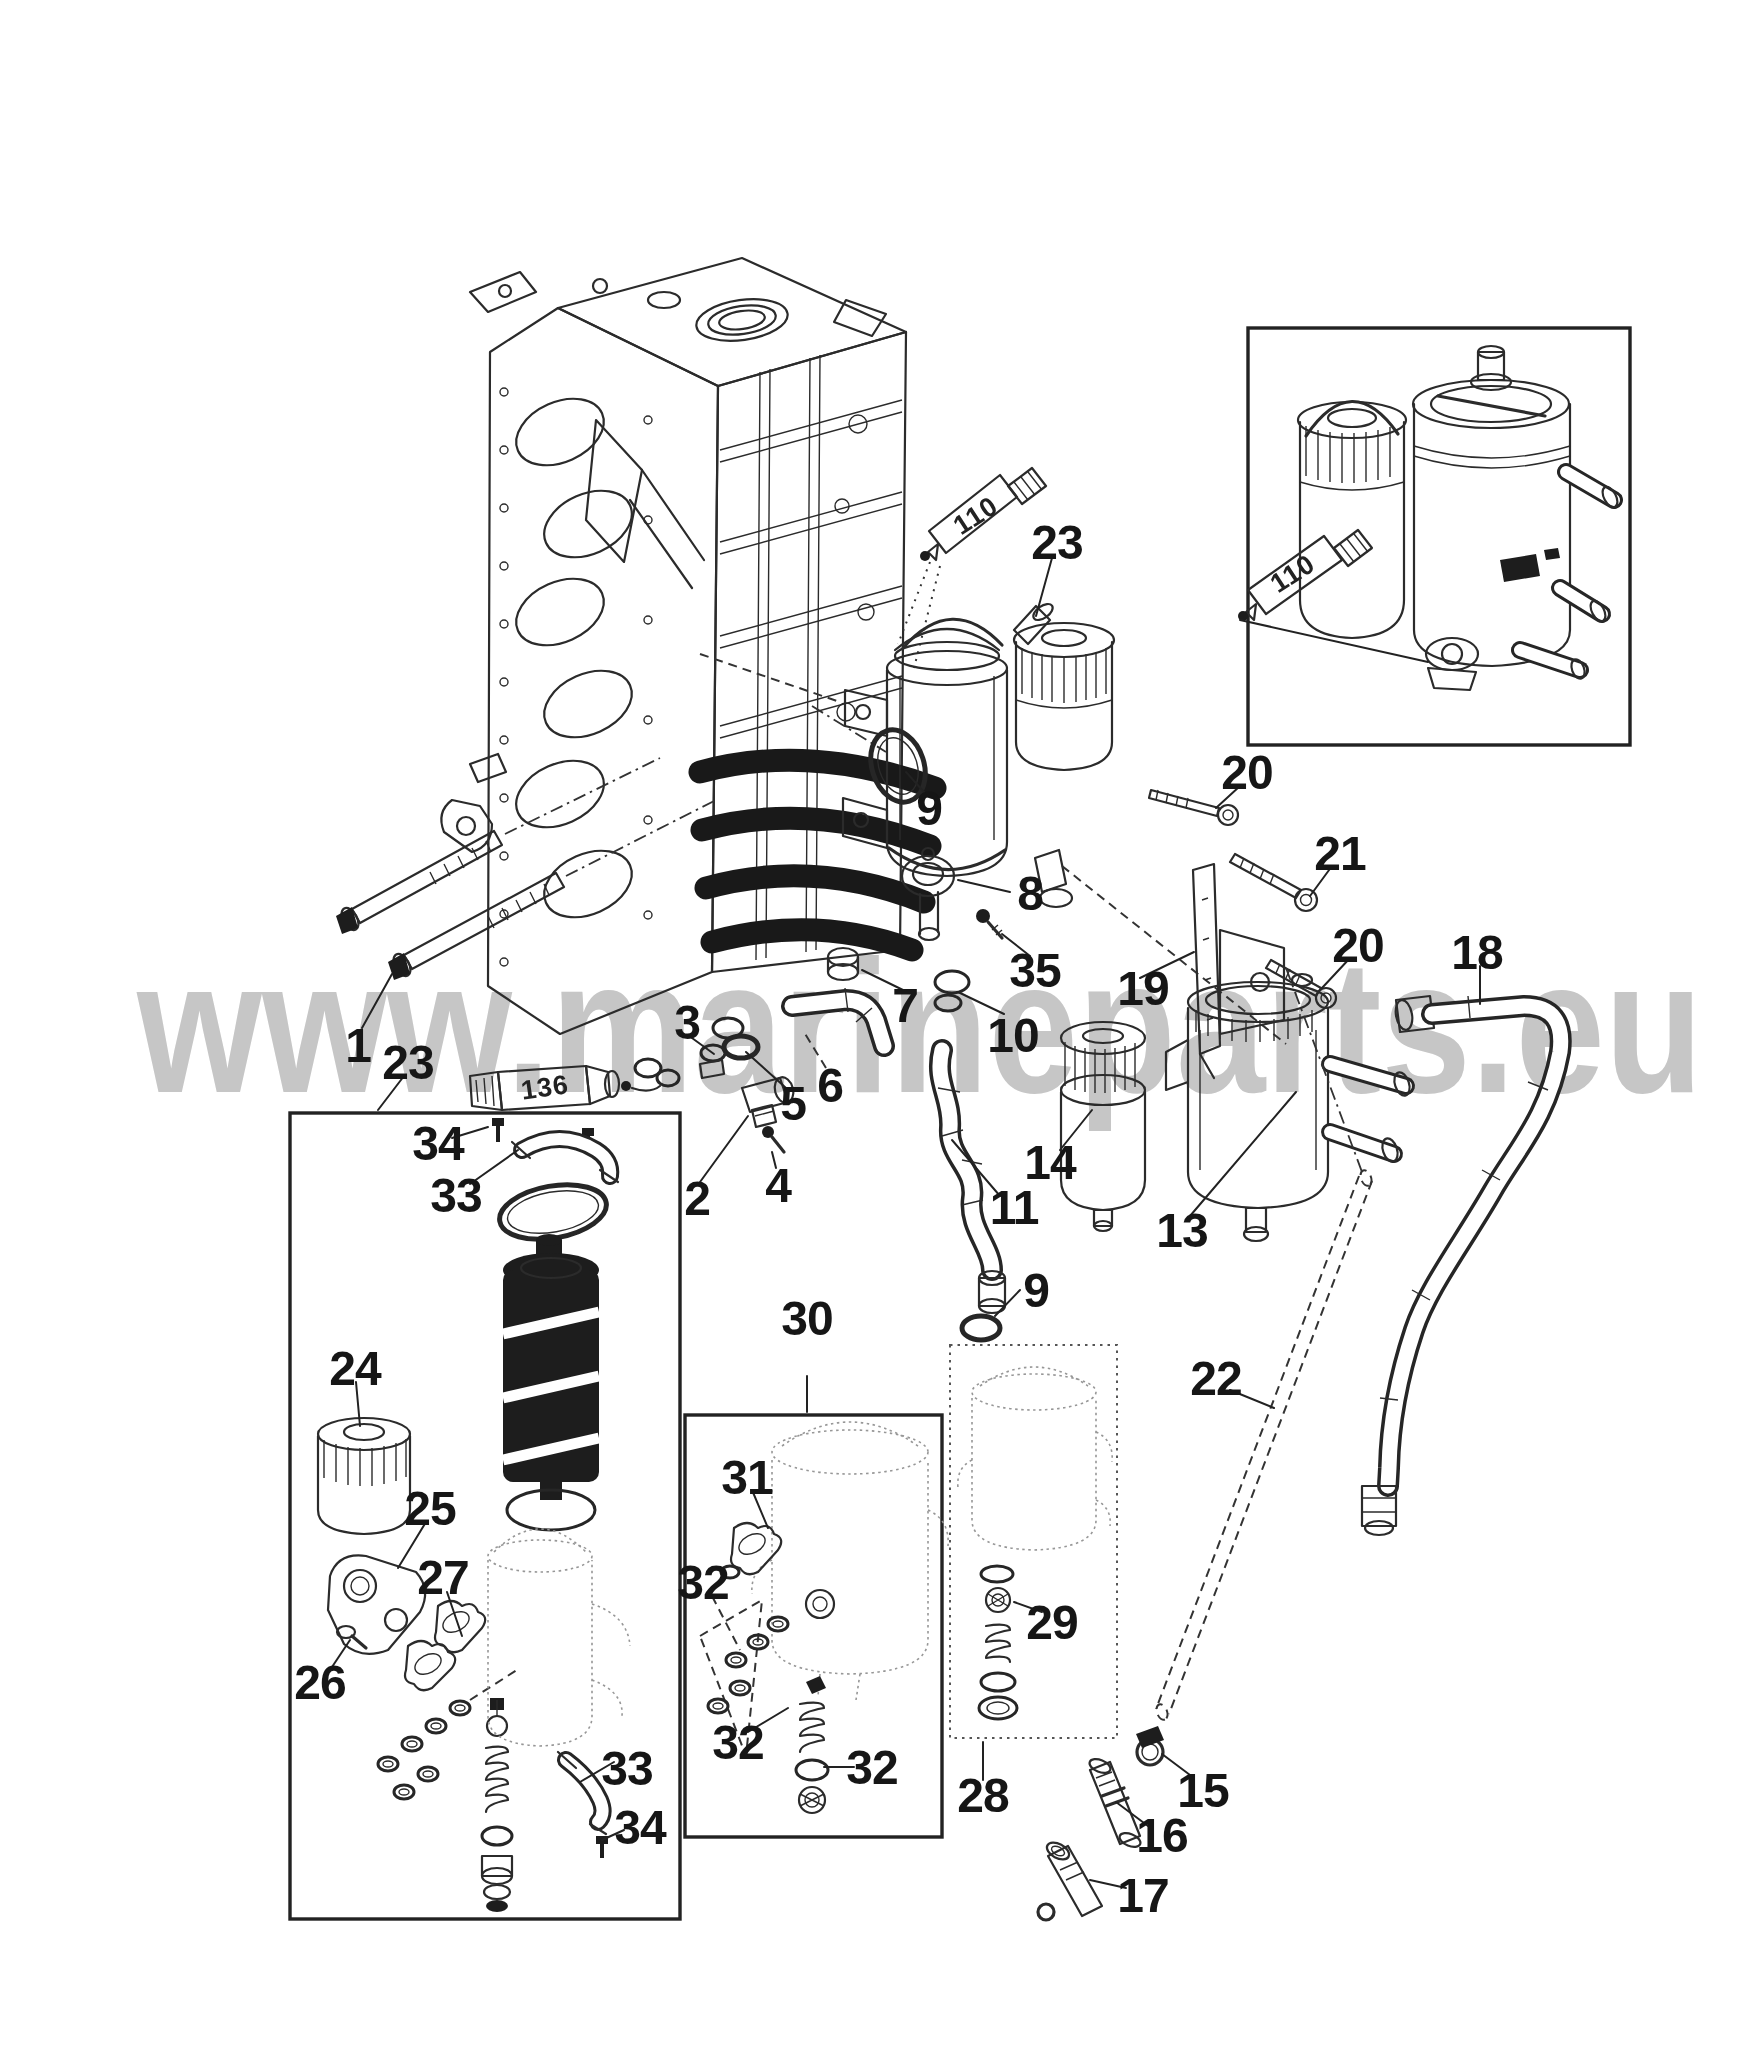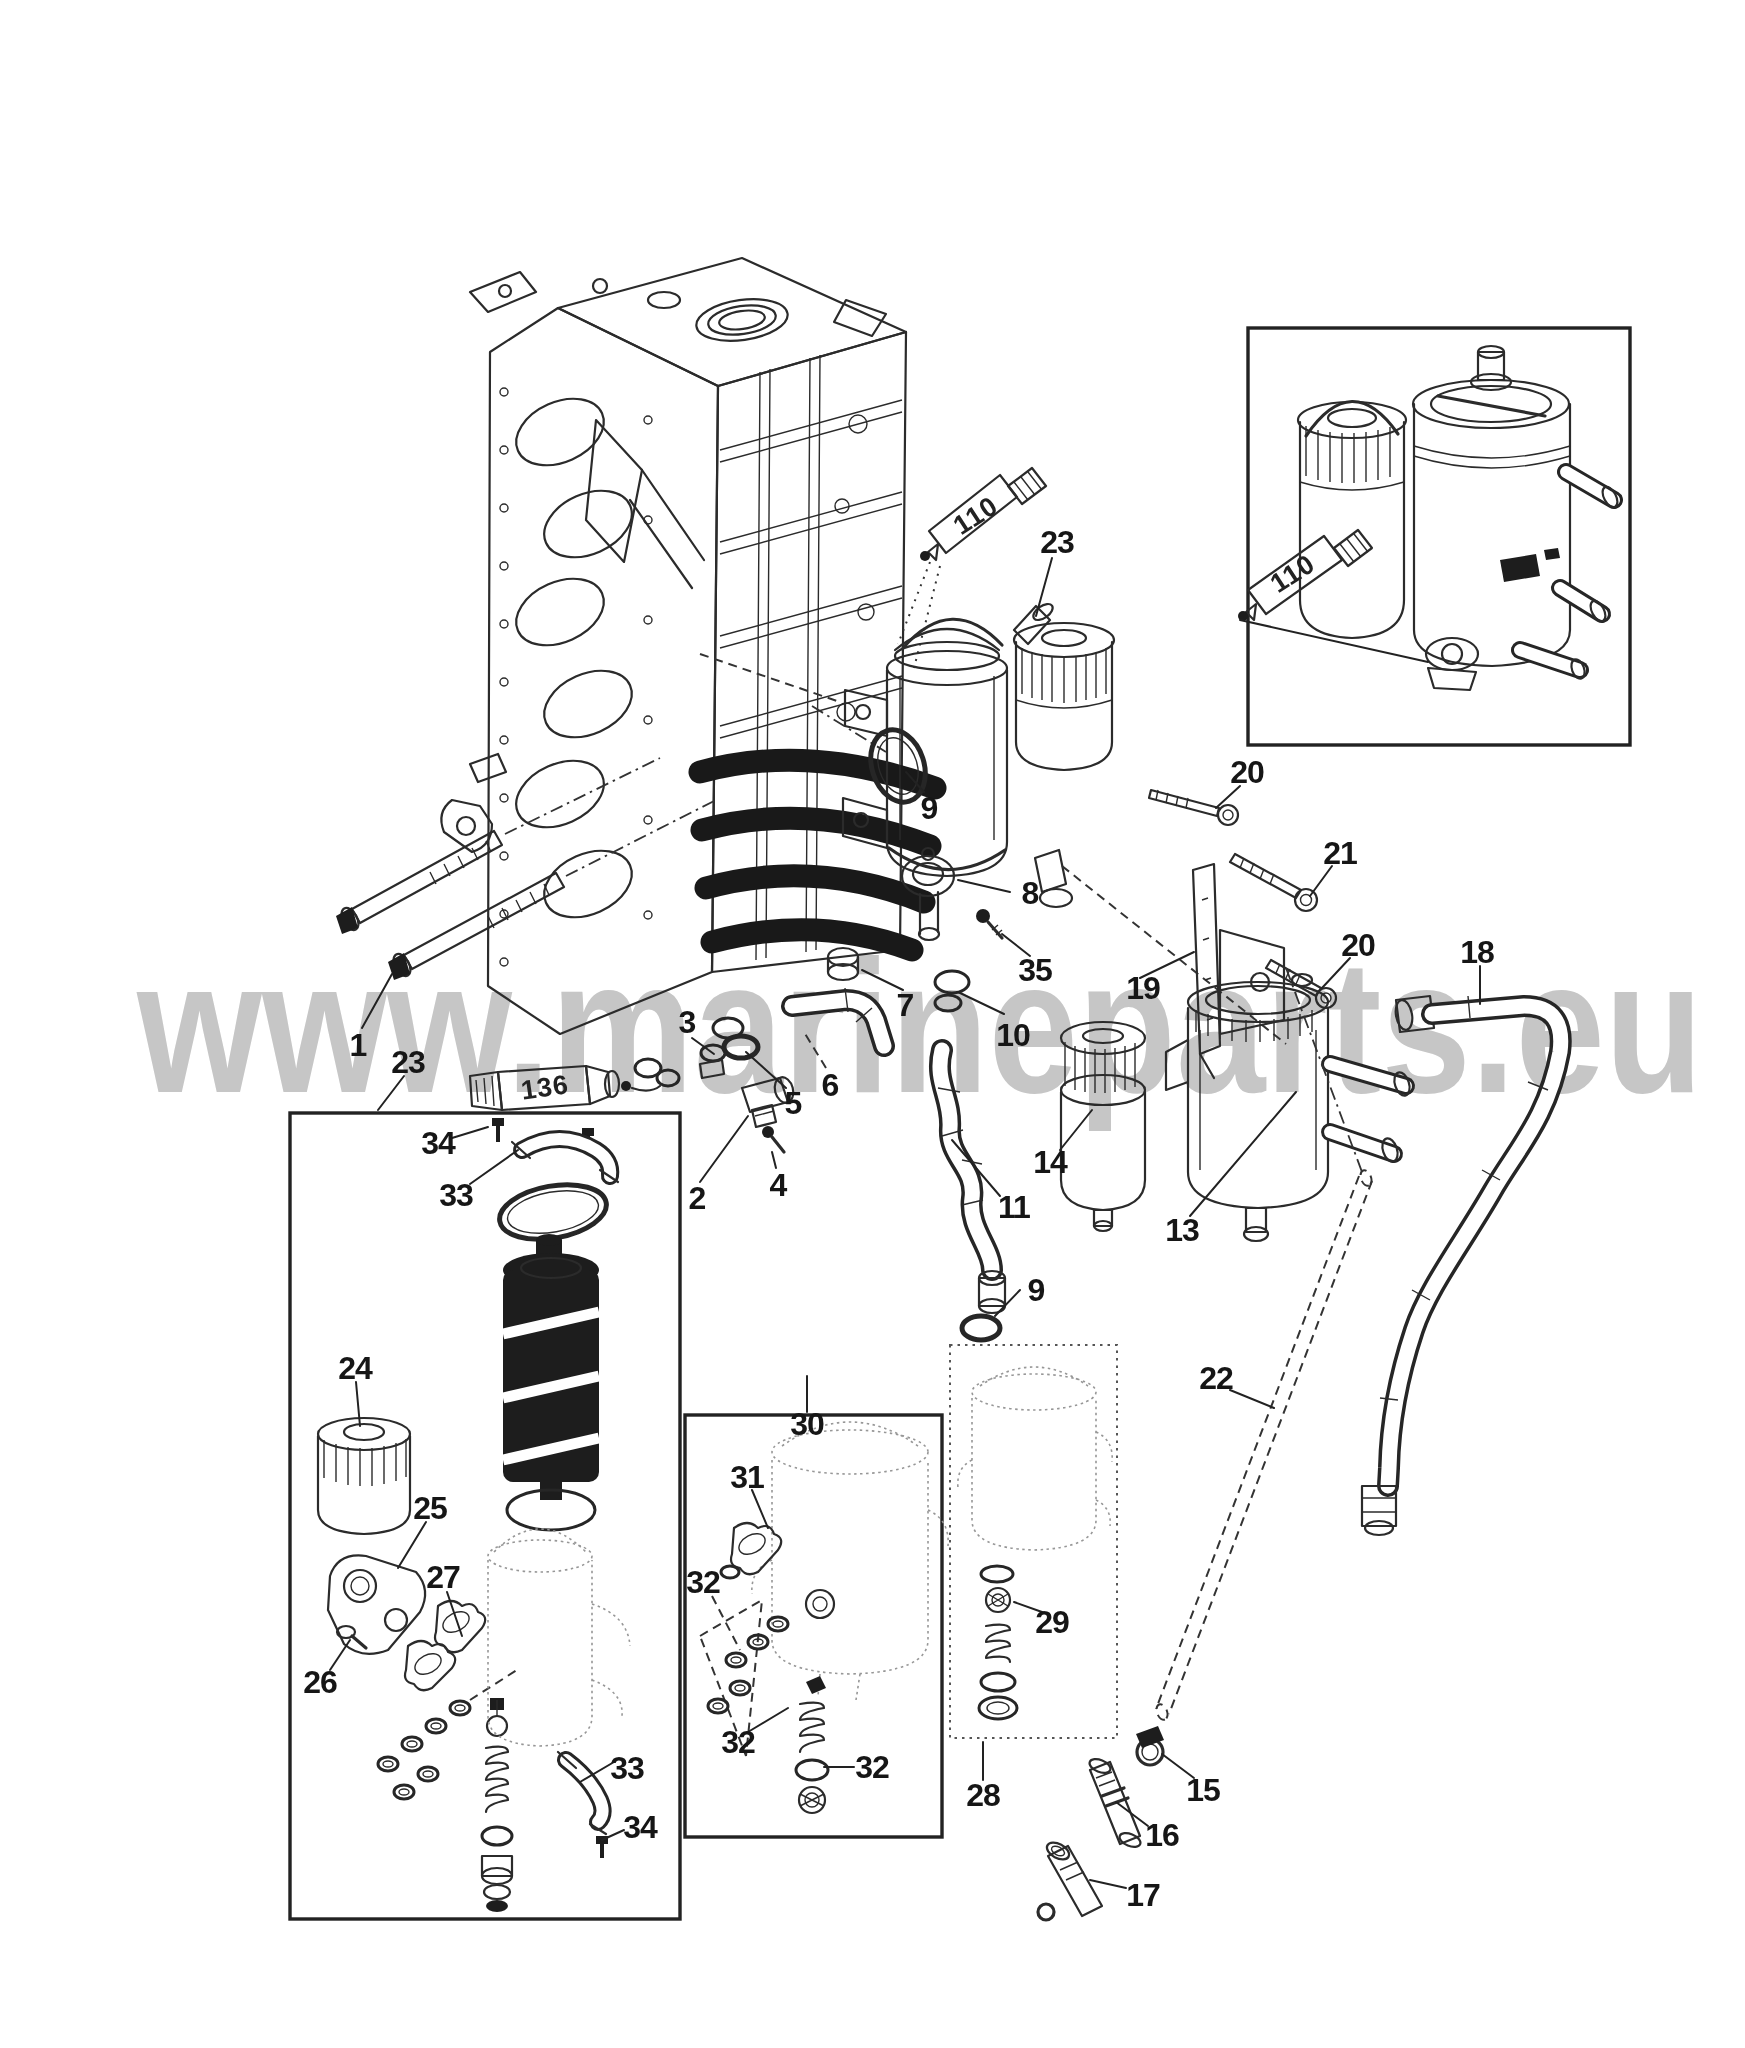--- a/index.html
+++ b/index.html
@@ -1,19 +1,19 @@
 <!DOCTYPE html>
 <html><head>
 <meta charset="utf-8">
 <style>
   html,body{margin:0;padding:0;background:#fff;}
   #stage{position:relative;width:1745px;height:2048px;background:#fff;overflow:hidden;
          font-family:"Liberation Sans", sans-serif;}
   #art{position:absolute;left:0;top:0;}
-  .callout{position:absolute;transform:translate(-50%,-50%);font-weight:700;font-size:32px;
+  .callout{position:absolute;transform:translate(-50%,-50%);font-weight:700;font-size:48px;
            color:#161616;letter-spacing:-1px;white-space:nowrap;}
   .tube-label{position:absolute;transform-origin:center;font-weight:700;font-size:27px;
            color:#222;letter-spacing:1px;white-space:nowrap;}
   
   .ln{fill:none;stroke:#2b2b2b;stroke-width:2.2;stroke-linecap:round;stroke-linejoin:round;}
   .lnt{fill:none;stroke:#2b2b2b;stroke-width:1.4;}
   .ln3{fill:none;stroke:#2b2b2b;stroke-width:3.2;stroke-linecap:round;}
   .oring{fill:none;stroke:#262626;stroke-width:5;}
   .oring2{fill:none;stroke:#262626;stroke-width:3;}
   .tubeO{fill:none;stroke:#262626;stroke-width:22;stroke-linecap:round;stroke-linejoin:round;}
@@ -609,21 +609,21 @@
       <div class="callout" style="left: 1340px; top: 853px;">21</div>
       <div class="callout" style="left: 1216px; top: 1378px; text-align: right;">22</div>
       <div class="callout" style="left: 1057px; top: 542px;">23</div>
       <div class="callout" style="left: 408px; top: 1062px;">23</div>
       <div class="callout" style="left: 355px; top: 1368px;">24</div>
       <div class="callout" style="left: 430px; top: 1508px;">25</div>
       <div class="callout" style="left: 320px; top: 1682px;">26</div>
       <div class="callout" style="left: 443px; top: 1577px;">27</div>
       <div class="callout" style="left: 983px; top: 1795px;">28</div>
       <div class="callout" style="left: 1052px; top: 1622px;">29</div>
-      <div class="callout" style="left: 807px; top: 1424px;">30</div>
+      <div class="callout" style="left: 807px; top: 1318px;">30</div>
       <div class="callout" style="left: 747px; top: 1477px;">31</div>
       <div class="callout" style="left: 703px; top: 1582px;">32</div>
       <div class="callout" style="left: 738px; top: 1742px;">32</div>
       <div class="callout" style="left: 872px; top: 1767px;">32</div>
       <div class="callout" style="left: 456px; top: 1195px;">33</div>
       <div class="callout" style="left: 627px; top: 1768px;">33</div>
       <div class="callout" style="left: 438px; top: 1143px;">34</div>
       <div class="callout" style="left: 640px; top: 1827px;">34</div>
       <div class="callout" style="left: 1035px; top: 970px;">35</div>
     </div>

